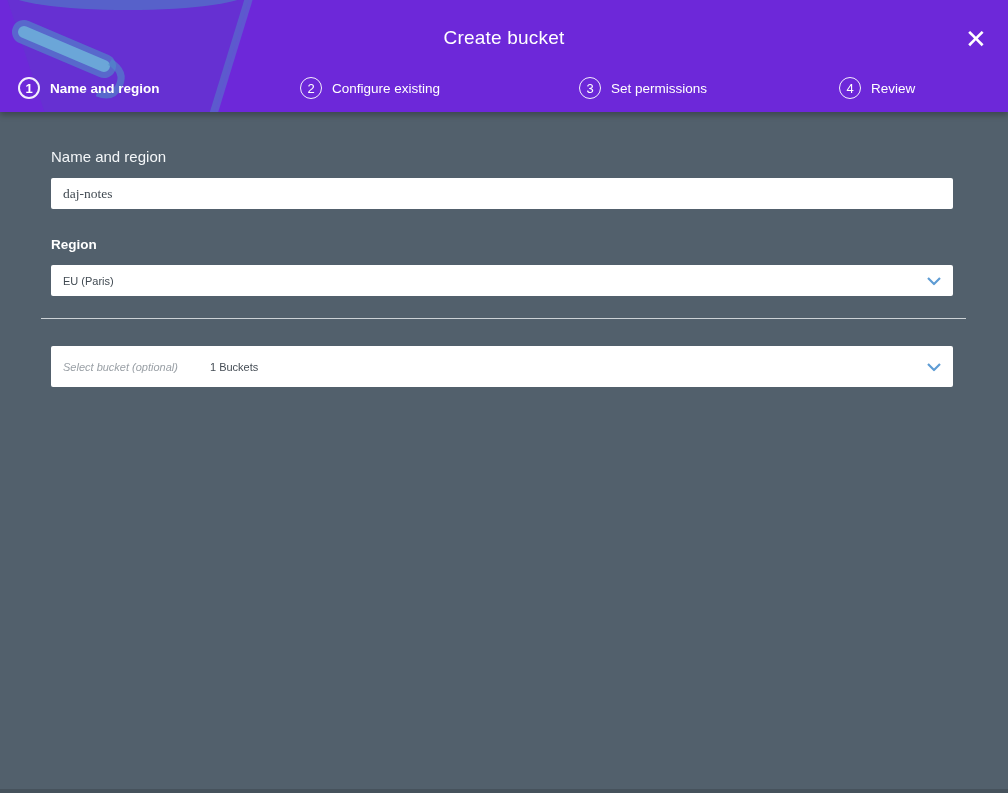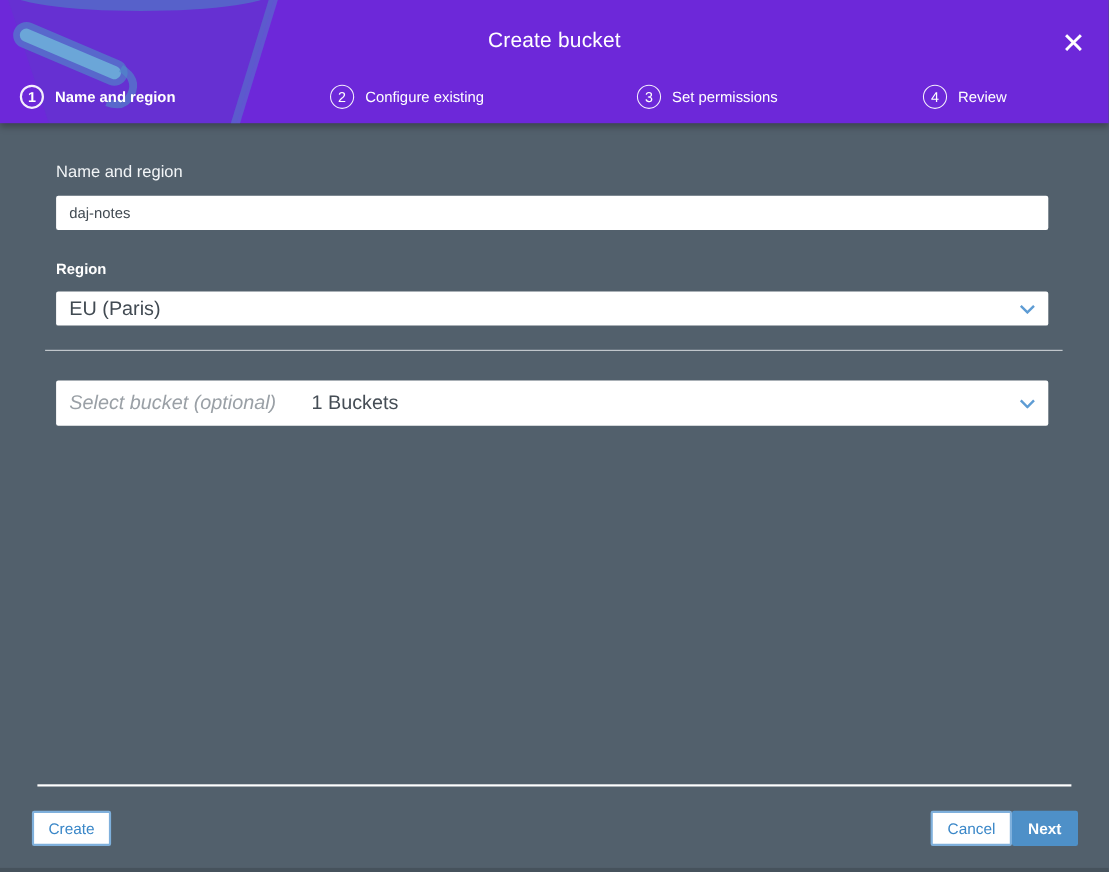--- a/index.html
+++ b/index.html
@@ -97,36 +97,36 @@
   }
   .text-input {
     display: block;
     width: 100%;
     height: 31px;
     margin-top: 13px;
     border: none;
     border-radius: 2px;
     background: #ffffff;
     padding: 0 12px;
-    font-family: Liberation Sans, sans-serif;
+    font-family: Liberation Serif, serif;
     font-size: 13.5px;
     color: #414a52;
     outline: none;
   }
   .select-box {
     position: relative;
     display: flex;
     align-items: center;
     width: 100%;
     height: 31px;
     margin-top: 13px;
     border-radius: 2px;
     background: #ffffff;
     padding: 0 34px 0 12px;
-    font-size: 18px;
+    font-size: 11px;
     color: #414a52;
     cursor: pointer;
   }
   .select-box.tall { height: 41px; margin-top: 27px; }
   .select-placeholder { font-style: italic; color: #9aa0a6; }
   .select-count { color: #454d55; margin-left: 32px; }
   .chevron { position: absolute; right: 12px; top: 50%; transform: translateY(-50%); display: flex; }
 
   .section-divider {
     border: none;
@@ -251,21 +251,15 @@
       <span class="select-count">1 Buckets</span>
       <span class="chevron">
         <svg width="14" height="9" viewBox="0 0 14 9">
             <polyline points="1,1.5 7,7.5 13,1.5" fill="none" stroke="#5e9cd4" stroke-width="2.2"></polyline>
           </svg>
       </span>
     </div>
 
   </div>
 
-  <div class="modal-footer">
-    <div class="footer-line"></div>
-    <button class="btn btn-secondary btn-create">Create</button>
-    <button class="btn btn-secondary btn-cancel">Cancel</button>
-    <button class="btn btn-primary btn-next">Next</button>
-  </div>
 
   <div class="bottom-edge"></div>
 </div>
 
 </body></html>

